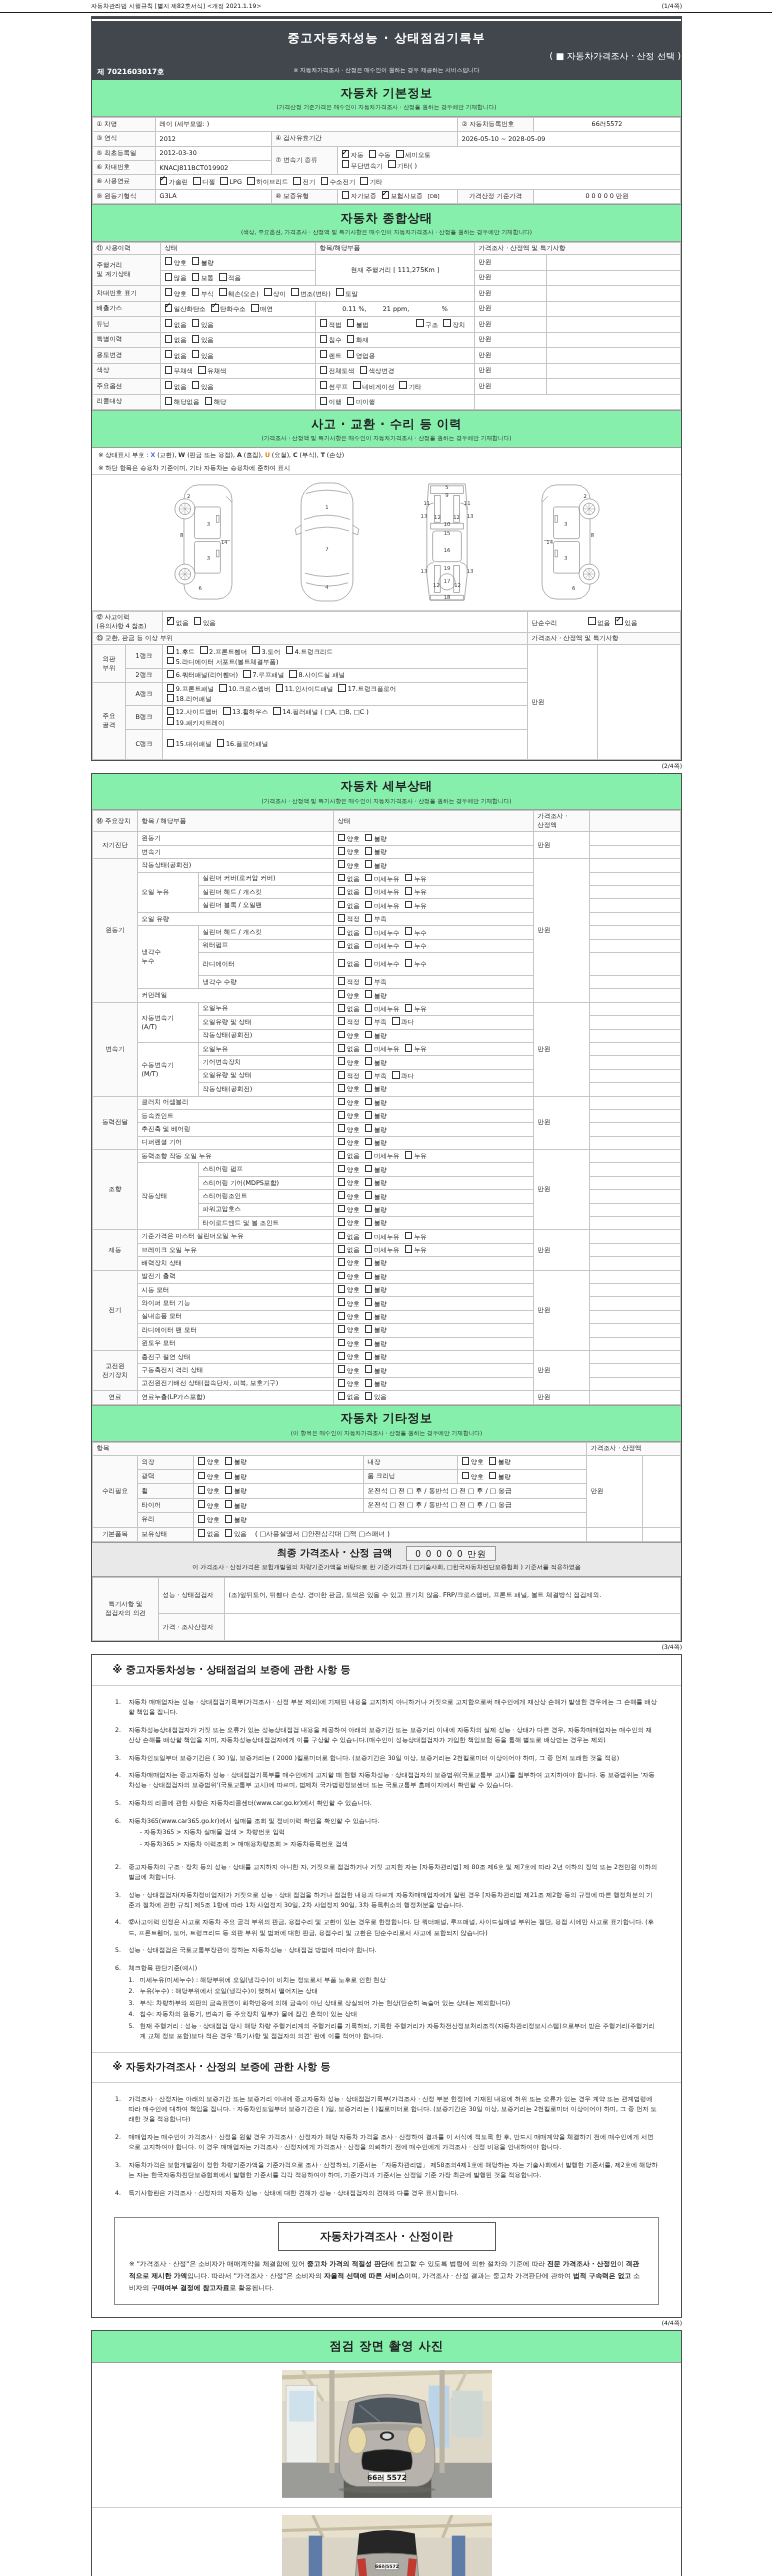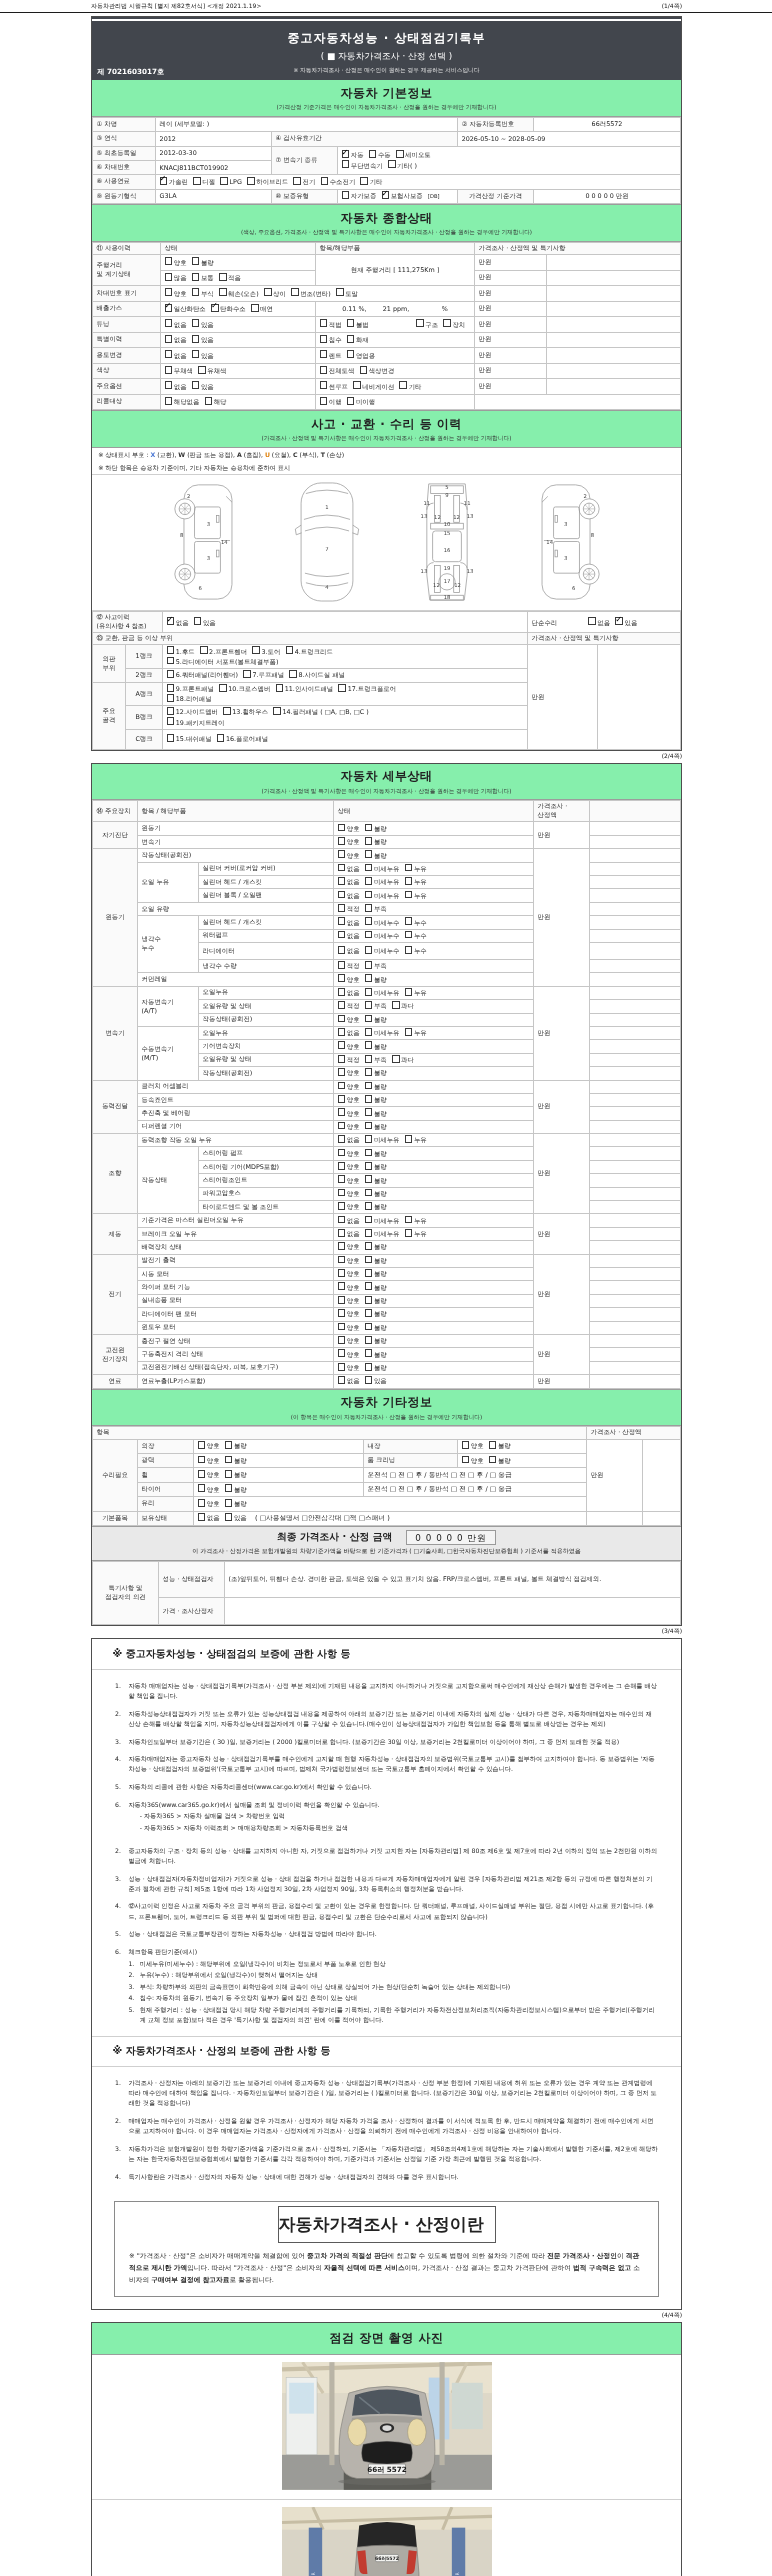--- a/index.html
+++ b/index.html
@@ -6,21 +6,21 @@
   body{width:773px;height:2576px;overflow:hidden;font-family:"DejaVu Sans","Liberation Sans",sans-serif;color:#222;}
   .hdrline{width:773px;border-bottom:1px solid #1c1c1c;}
   .tophdr{width:591px;margin:2.1px auto 1px;display:flex;justify-content:space-between;font-size:6px;color:#111;}
   .doc{width:591px;margin:0 auto;}
   .pgmark{width:591px;margin:1px auto 2.1px;text-align:right;font-size:6px;color:#111;}
   .block{border:1.5px solid #4e4e4e;background:#fff;}
   .bar1{height:2.1px;background:#42464d;}
   .bar2{height:2.1px;background:#fff;}
   .titlebar{background:#42464d;color:#fff;text-align:center;position:relative;padding:8.2px 0 5.2px;}
   .t-main{font-size:12px;font-weight:bold;letter-spacing:1px;}
-  .t-sub{font-size:8.8px;margin-top:4.6px;}
+  .t-sub{font-size:8.8px;margin-top:4.6px;text-align:right;}
   .t-note{font-size:5.7px;margin-top:3.6px;color:#e8e8e8;}
   .doc-no{position:absolute;left:5.2px;bottom:3.1px;font-size:7.2px;font-weight:bold;}
   .sect-head{background:#86efac;text-align:center;padding:4.6px 0 3.6px;border-bottom:0.5px solid #9c9c9c;border-top:0.5px solid #9c9c9c;}
   .sect-head h2{font-size:12px;font-weight:bold;margin:0;letter-spacing:0.5px;}
   .sect-head .sub{font-size:5.7px;margin-top:2.6px;color:#333;}
   table{border-collapse:collapse;width:100%;table-layout:fixed;}
   td,th{border:0.5px solid #c6c6c6;font-size:6.4px;padding:1px 3.6px;vertical-align:middle;word-break:keep-all;}
   .lab{background:#fafafa;}
   .ctr{text-align:center;}
   .price{}
@@ -41,21 +41,21 @@
   .ni .tx{flex:1;}
   .ni .subs div{margin-top:1.5px;}
   .ni .subs .s2{display:flex;}
   .ni .subs .s2 .no2{width:11.3px;flex:none;}
   .pricebox-row{background:#e9e9e9;text-align:center;padding:4.1px 0 2.1px;border-top:0.5px solid #9c9c9c;}
   .pricebox-row .t{font-size:9.8px;font-weight:bold;margin-right:11.3px;}
   .amtbox{border:0.5px solid #9a9a9a;background:#f4f4f4;padding:1.5px 8.2px;font-size:8.8px;letter-spacing:1px;}
   .pricebox-note{background:#e9e9e9;text-align:center;font-size:6px;padding:1px 0 4.1px;border-bottom:0.5px solid #9c9c9c;}
   .inline-sq{font-size:6.7px;}
   .final-box{margin:8.2px auto 7.2px;width:515px;border:0.5px solid #8a8a8a;padding:0 14.4px 9.3px;}
-  .final-box .fb-title{width:216px;margin:4.1px auto 8.2px;border:1px solid #5a5a5a;text-align:left;font-size:17px;font-weight:bold;padding:6.2px 0;}
+  .final-box .fb-title{width:216px;margin:4.1px auto 8.2px;border:1px solid #5a5a5a;text-align:center;font-size:11px;font-weight:bold;padding:6.2px 0;}
   .final-box .fb-body{font-size:6.7px;line-height:1.75;}
   .photo-wrap{padding:7.2px 0;text-align:center;border-bottom:0.5px solid #cfcfcf;}
 </style>
 </head>
 <body>
 
 <div class="tophdr">
   <span>자동차관리법 시행규칙 [별지 제82호서식] &lt;개정 2021.1.19&gt;</span>
   <span>(1/4쪽)</span>
 </div>
@@ -352,21 +352,21 @@
             <tr style="height:23px">
               <td class="lab ctr wrapnl" rowspan="3">주요
 골격</td>
               <td class="lab ctr">A랭크</td>
               <td><span class="opt"><span class="cb"></span><span class="lbl">9.프론트패널</span></span><span class="opt"><span class="cb"></span><span class="lbl">10.크로스멤버</span></span><span class="opt"><span class="cb"></span><span class="lbl">11.인사이드패널</span></span><span class="opt"><span class="cb"></span><span class="lbl">17.트렁크플로어</span></span><br><span class="opt"><span class="cb"></span><span class="lbl">18.리어패널</span></span></td>
             </tr>
             <tr style="height:23px">
               <td class="lab ctr">B랭크</td>
               <td><span class="opt"><span class="cb"></span><span class="lbl">12.사이드멤버</span></span><span class="opt"><span class="cb"></span><span class="lbl">13.휠하우스</span></span><span class="opt"><span class="cb"></span><span class="lbl">14.필러패널 ( □A, □B, □C )</span></span><br><span class="opt"><span class="cb"></span><span class="lbl">19.패키지트레이</span></span></td>
             </tr>
-            <tr style="height:20px">
+            <tr style="height:30px">
               <td class="lab ctr">C랭크</td>
               <td><span class="opt"><span class="cb"></span><span class="lbl">15.대쉬패널</span></span><span class="opt"><span class="cb"></span><span class="lbl">16.플로어패널</span></span></td>
             </tr>
 </tbody>
         </table>
       </div>
   </div>
   <div class="pgmark">(2/4쪽)</div>
 
   <div class="block">
@@ -437,21 +437,21 @@
 누수</td>
               <td class="">실린더 헤드 / 개스킷</td>
               <td><span class="opt"><span class="cb"></span><span class="lbl">없음</span></span><span class="opt"><span class="cb"></span><span class="lbl">미세누수</span></span><span class="opt"><span class="cb"></span><span class="lbl">누수</span></span></td>
               <td class="xtr"></td>
             </tr>
             <tr style="height:13.4px">
               <td class="">워터펌프</td>
               <td><span class="opt"><span class="cb"></span><span class="lbl">없음</span></span><span class="opt"><span class="cb"></span><span class="lbl">미세누수</span></span><span class="opt"><span class="cb"></span><span class="lbl">누수</span></span></td>
               <td class="xtr"></td>
             </tr>
-            <tr style="height:17px">
+            <tr style="height:23px">
               <td class="">라디에이터</td>
               <td><span class="opt"><span class="cb"></span><span class="lbl">없음</span></span><span class="opt"><span class="cb"></span><span class="lbl">미세누수</span></span><span class="opt"><span class="cb"></span><span class="lbl">누수</span></span></td>
               <td class="xtr"></td>
             </tr>
             <tr style="height:13.4px">
               <td class="">냉각수 수량</td>
               <td><span class="opt"><span class="cb"></span><span class="lbl">적정</span></span><span class="opt"><span class="cb"></span><span class="lbl">부족</span></span></td>
               <td class="xtr"></td>
             </tr>
             <tr style="height:13.4px">

